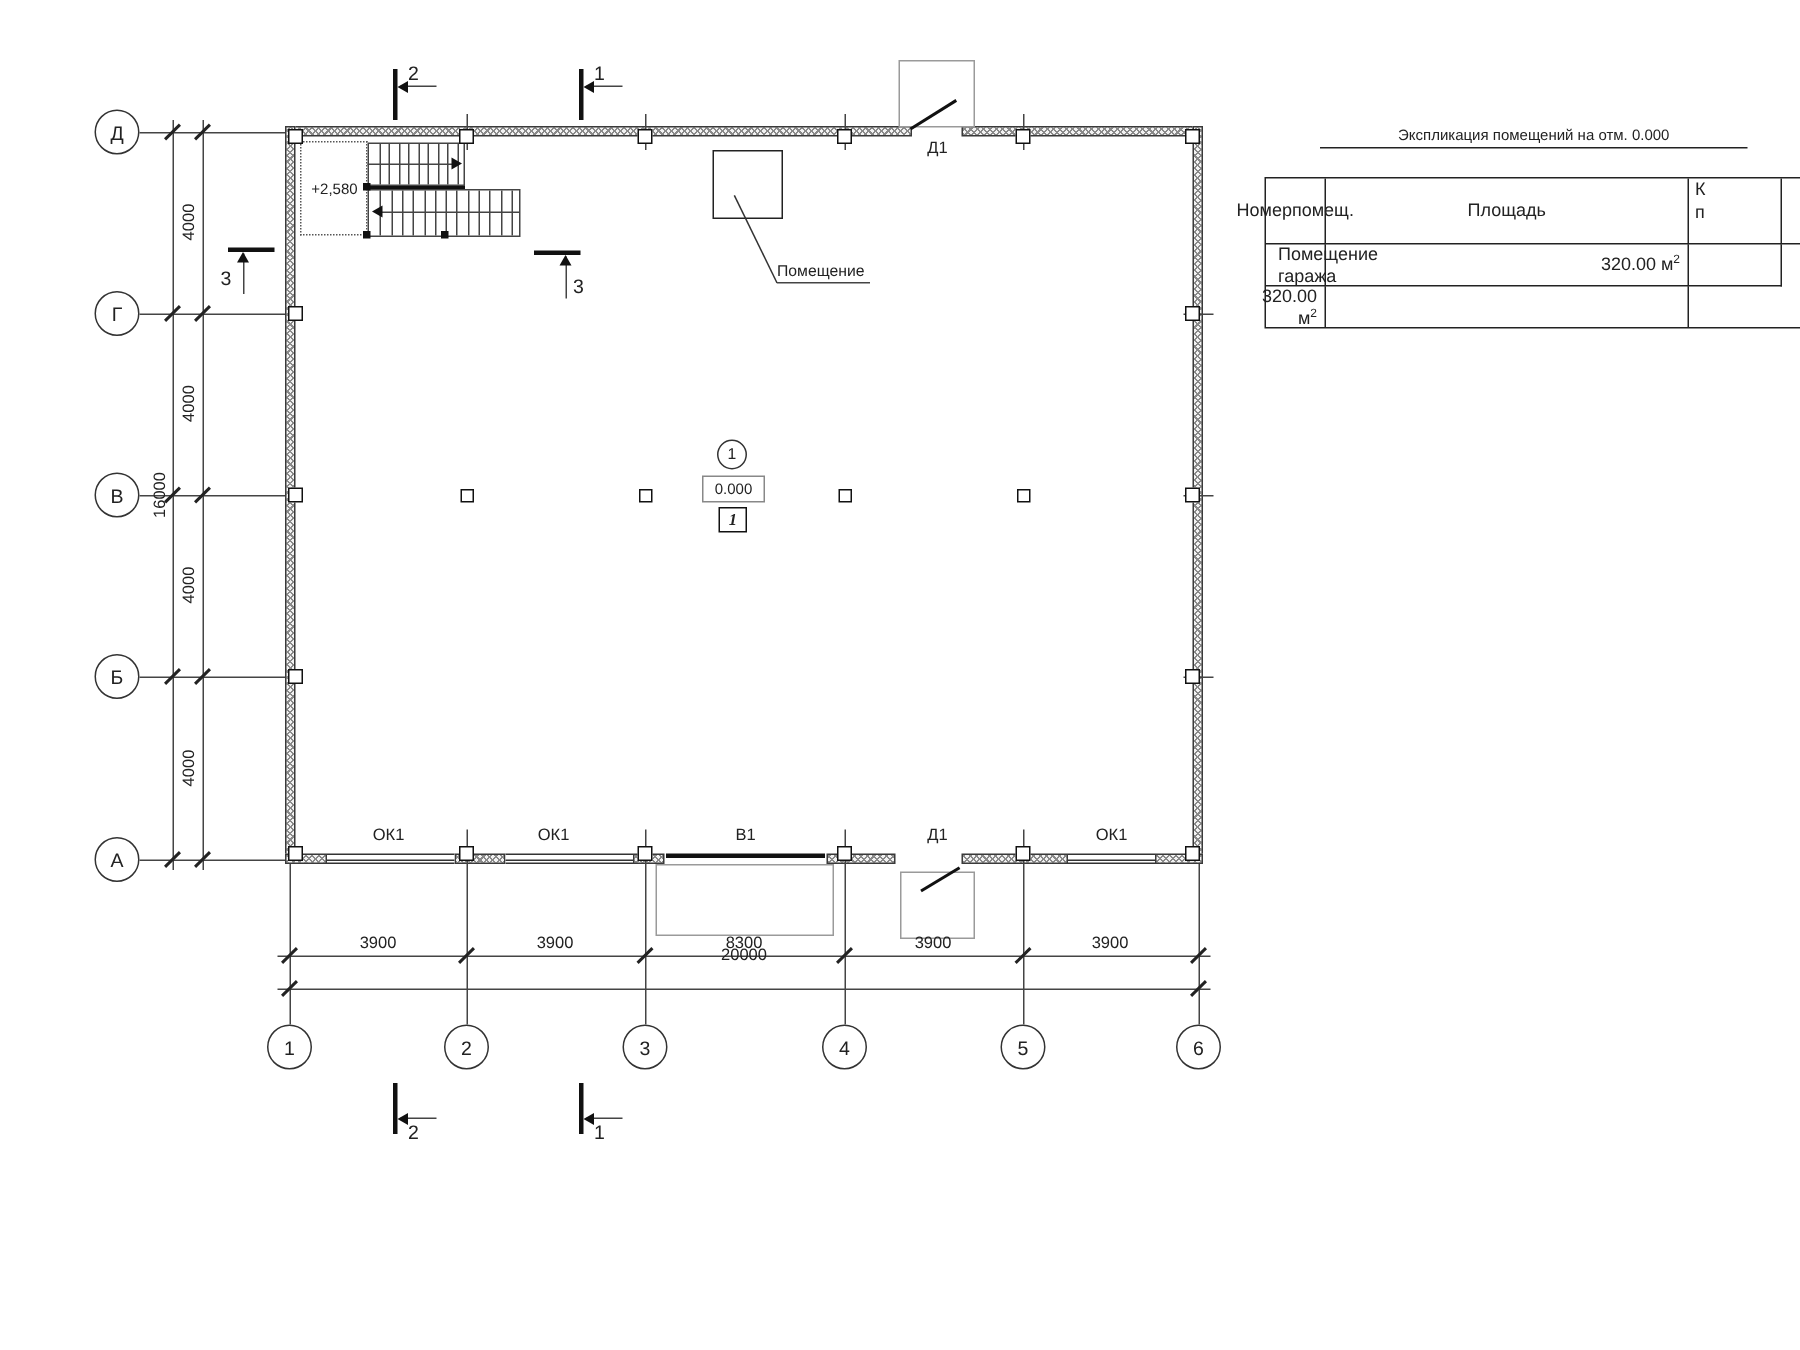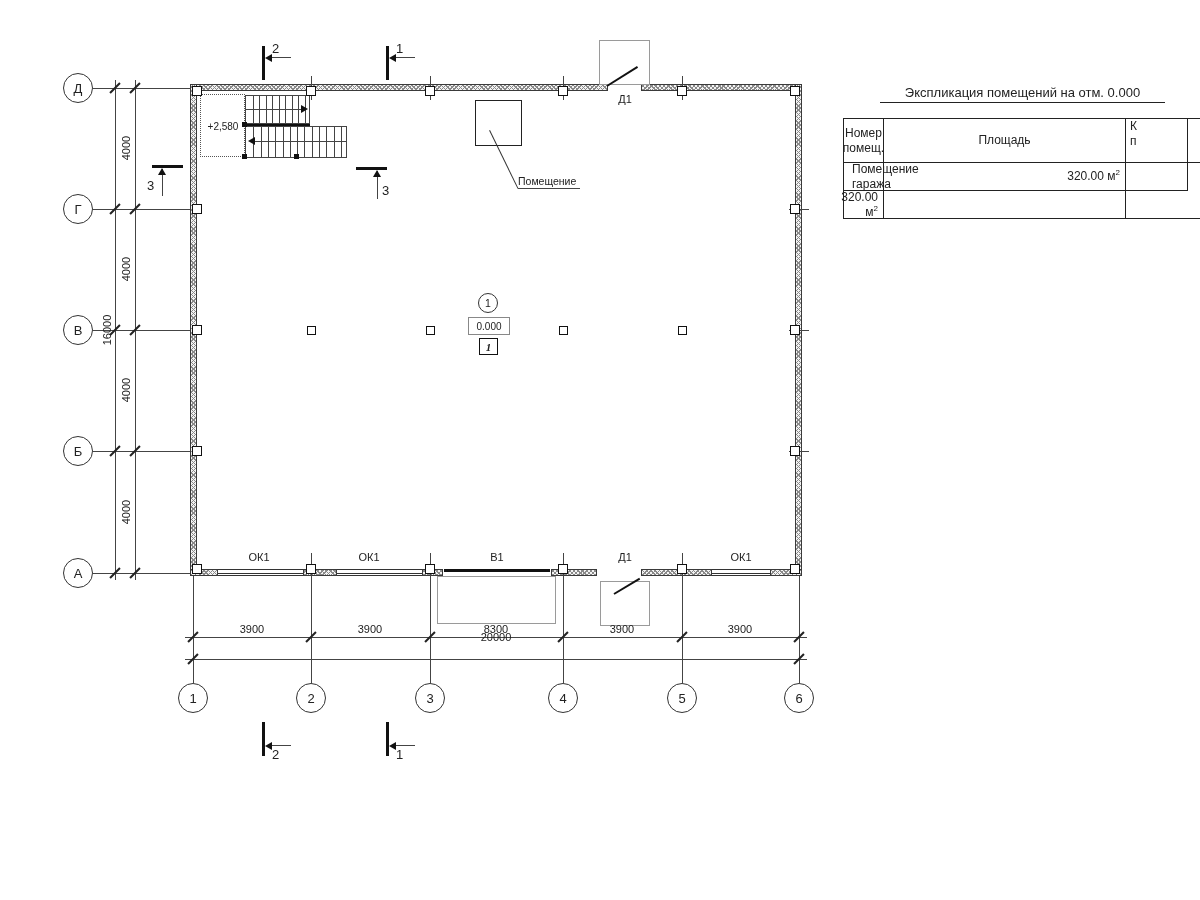--- a/index.html
+++ b/index.html
@@ -30,21 +30,21 @@
   
   #expl-table{position:absolute;left:843px;top:118px;display:grid;
               grid-template-columns:40px 242px 62px 60px;grid-template-rows:44px 28px 27px;
               border:1.4px solid #222;background:#fff;font-size:12px;}
   #expl-table .cell{border-right:1px solid #222;border-bottom:1px solid #222;display:flex;
                     align-items:center;justify-content:center;text-align:center;line-height:1.25;box-sizing:border-box;}
   #expl-table .cell.last-row{border-bottom:none;}
   #expl-table .left{justify-content:flex-start;padding-left:8px;text-align:left;}
   #expl-table .right{justify-content:flex-end;padding-right:5px;text-align:right;}
   #expl-table sup{font-size:8px;line-height:0;}
-  #table-title{position:absolute;left:880px;top:85px;width:285px;text-align:center;font-size:13px;
+  #table-title{position:absolute;left:880px;top:85px;width:285px;text-align:center;font-size:10px;
                border-bottom:1px solid #222;padding-bottom:2px;}
   .levelbox{position:absolute;border:1px solid #888;background:#fff;display:flex;align-items:center;justify-content:center;font-size:10px;}
   .roomtag{position:absolute;border:1.5px solid #111;background:#fff;display:flex;align-items:center;justify-content:center;
            font-size:11px;font-style:italic;font-weight:bold;font-family:"Liberation Serif",serif;}
   .flight{position:absolute;box-sizing:border-box;border:1px solid #444;background:#fff;}
   .landing{position:absolute;box-sizing:border-box;border:1px dotted #555;background:#fff;}
 </style>
 </head>
 <body>
 
@@ -151,21 +151,21 @@
   <div class="arr-up" style="left:158px;top:168px;"></div>
   <div class="seclabel" style="left:147px;top:178px;">3</div>
 
   <div class="abs" style="left:356px;top:167px;width:31px;height:2.5px;background:#111;"></div>
   <div class="vline" style="left:377px;top:171px;height:28px;"></div>
   <div class="arr-up" style="left:373px;top:170px;"></div>
   <div class="seclabel" style="left:382px;top:183px;">3</div>
 
   <div id="table-title">Экспликация помещений на отм. 0.000</div>
   <div id="expl-table">
-    <div class="cell" style="flex-direction:column;">
+    <div class="cell" style="flex-direction:row;">
       <span>Номер</span>
       <span>помещ.</span>
     </div>
     <div class="cell">
         <span>Площадь</span>
       </div>
     <div class="cell left" style="flex-direction:column;align-items:flex-start;padding-left:4px;">
       <span>К</span>
       <span>п</span>
     </div>

